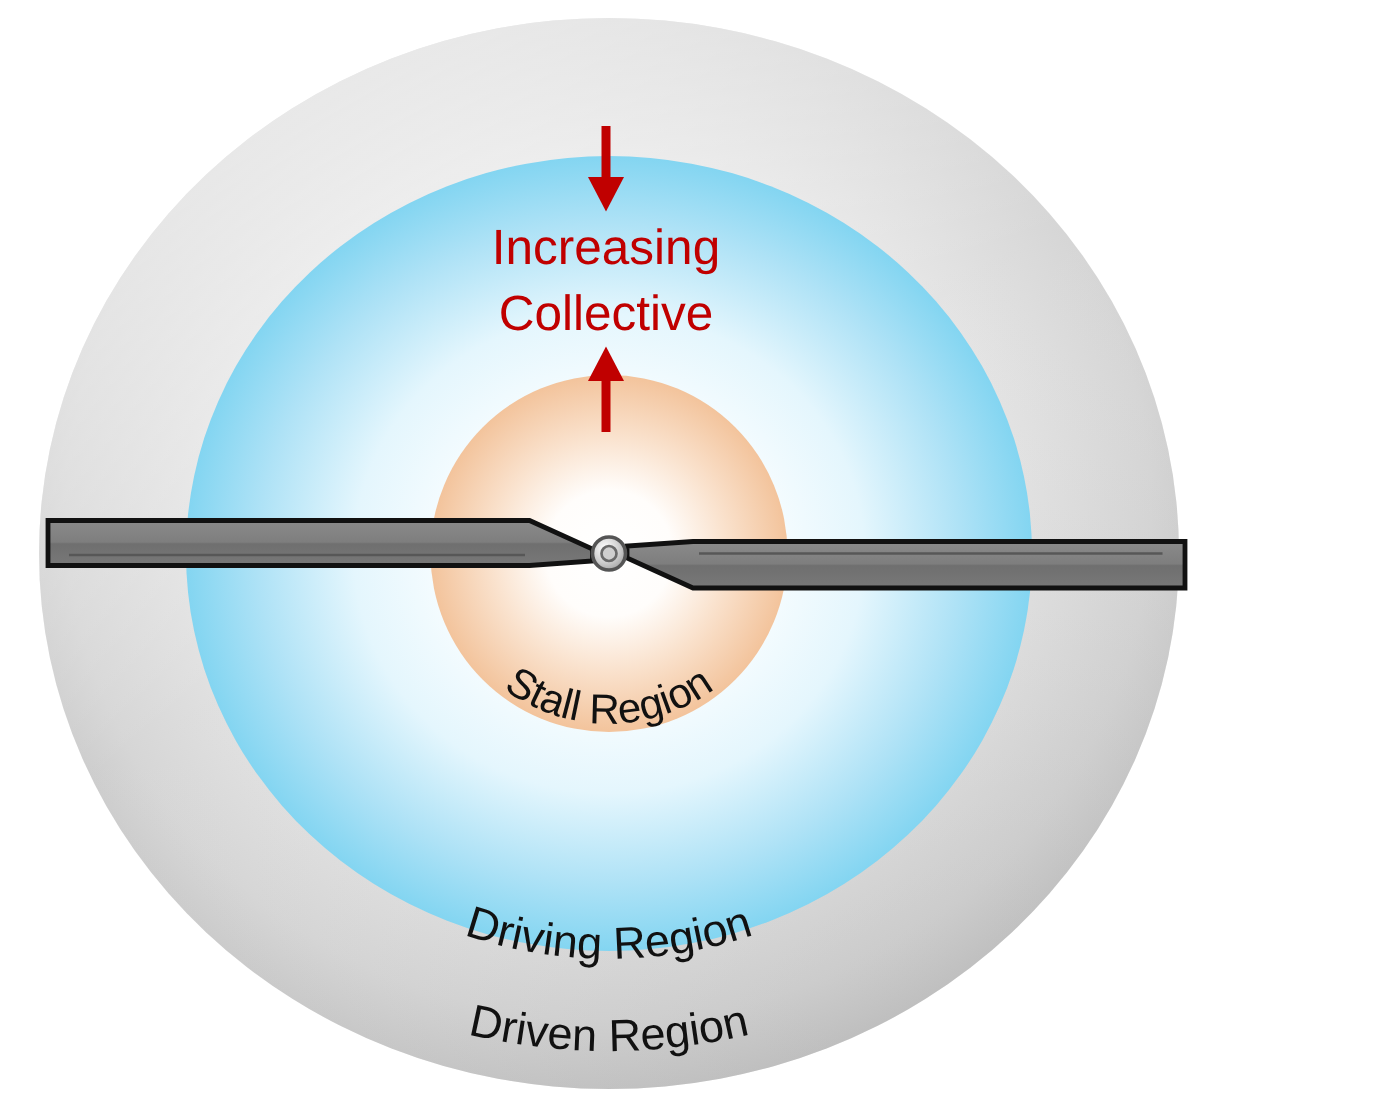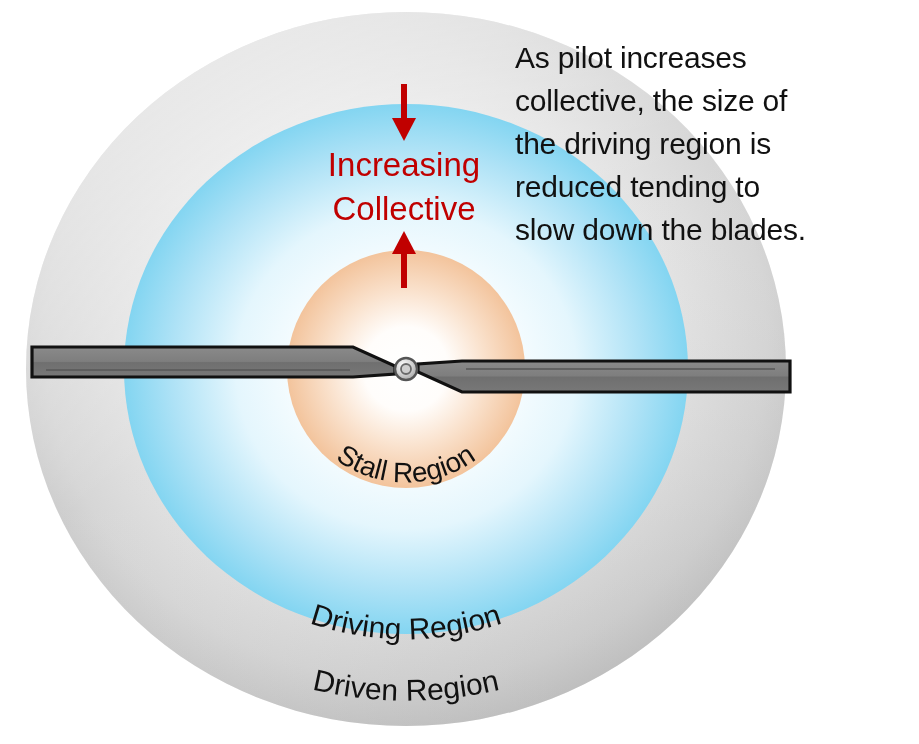--- a/index.html
+++ b/index.html
@@ -111,19 +111,14 @@
 
     <text font-family="Liberation Sans, sans-serif" font-size="30" fill="#111111">
       <textPath href="#arcDriving" startOffset="50%" text-anchor="middle">Driving Region</textPath>
     </text>
 
     <text font-family="Liberation Sans, sans-serif" font-size="30" fill="#111111">
       <textPath href="#arcDriven" startOffset="50%" text-anchor="middle">Driven Region</textPath>
     </text>
   </svg>
 
-  <div class="callout">As pilot increases
-collective, the size of
-the driving region is
-reduced tending to
-slow down the blades.</div>
 
 </div>
 
 </body></html>

